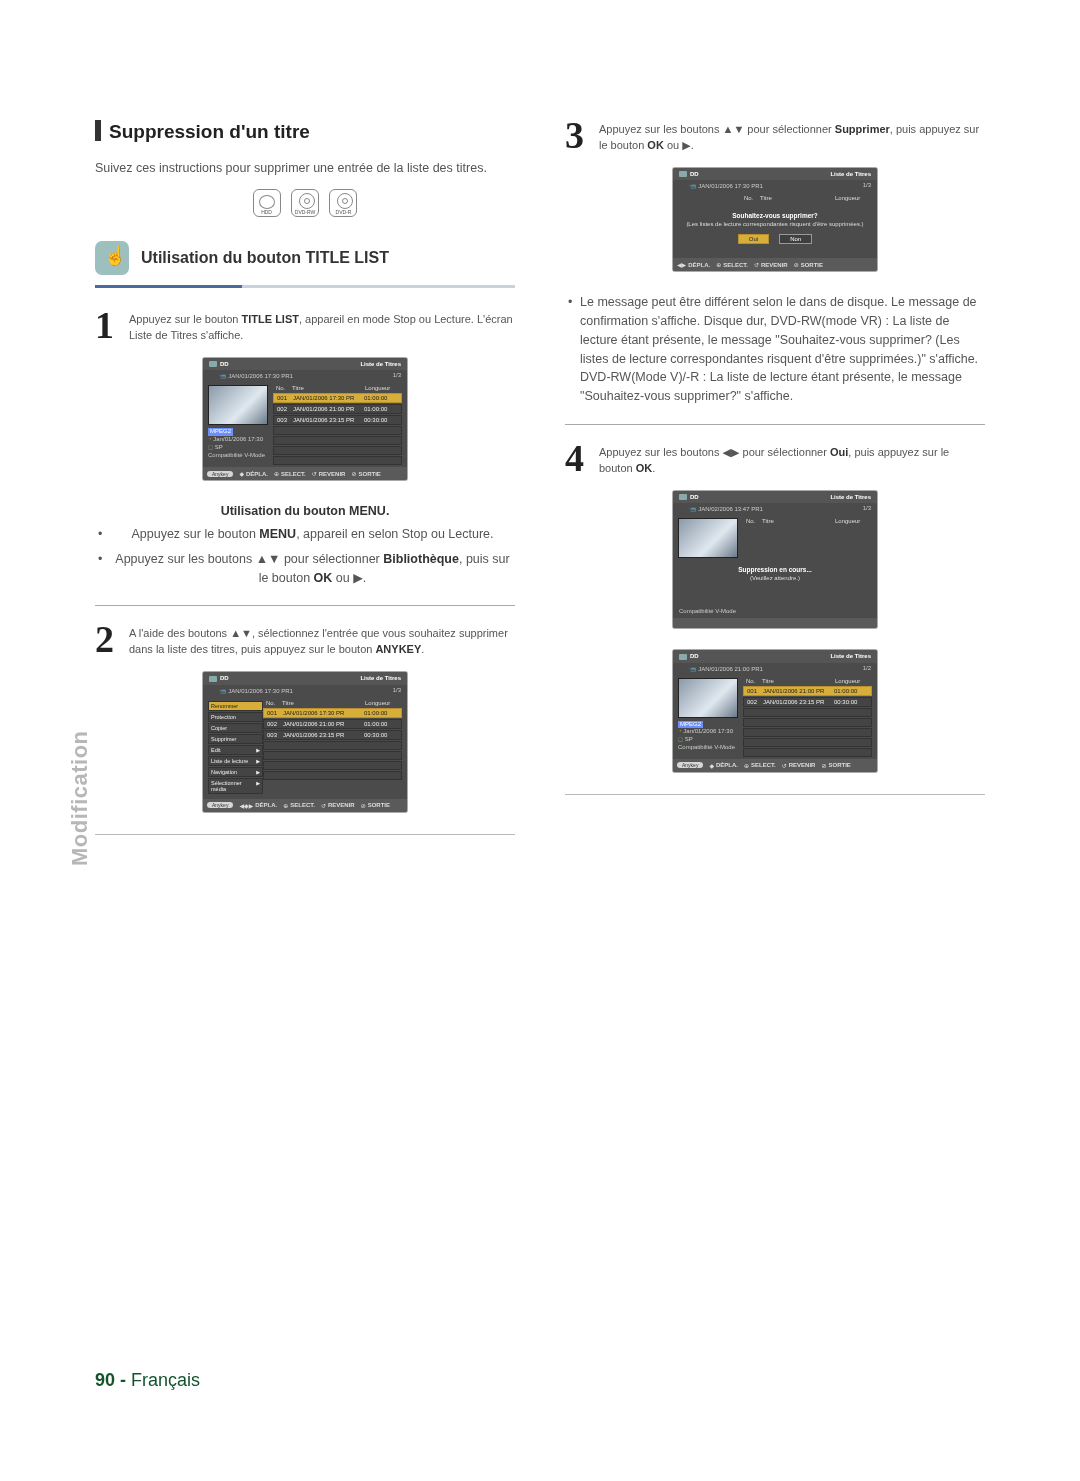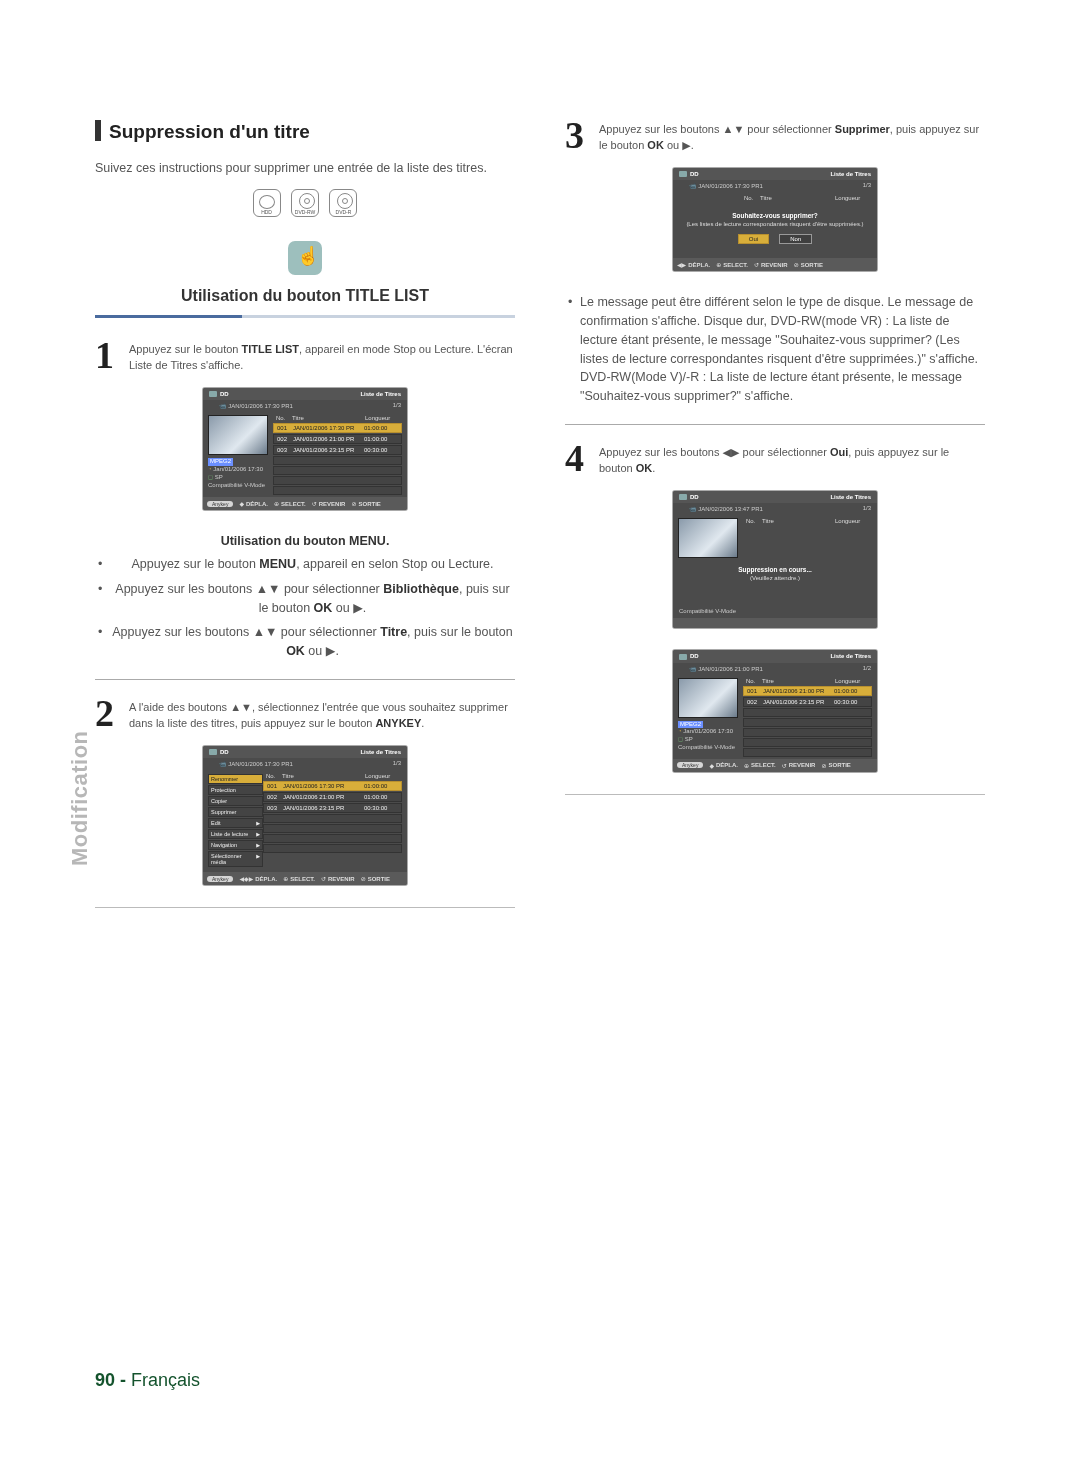--- a/index.html
+++ b/index.html
@@ -71,21 +71,20 @@
   .media-icons .disc::after {
     content:""; position:absolute; top:8px; left:12px; width:4px; height:4px;
     border:1px solid #888; border-radius:50%;
   }
 
   .subhead-row {
     display: flex;
     align-items: center;
     gap: 12px;
     margin-bottom: 10px;
-    flex-direction: column;
   }
   .hand-icon {
     width: 34px; height: 34px;
     background: #9dbfbd;
     border-radius: 7px;
     position: relative;
     flex-shrink:0;
   }
   .hand-icon::before {
     content:"☝"; color:#fff; font-size:18px;
@@ -355,21 +354,20 @@
         <span class="seg">⊕ <b>SELECT.</b></span>
         <span class="seg">↺ <b>REVENIR</b></span>
         <span class="seg">⊘ <b>SORTIE</b></span>
       </div>
     </div>
 
     <ul class="bullets">
       <div class="bh">Utilisation du bouton MENU.</div>
       <li><span>Appuyez sur le bouton </span><b>MENU</b><span>, appareil en selon Stop ou Lecture.</span></li>
       <li><span>Appuyez sur les boutons </span><span class="arrowglyph">▲▼</span><span> pour sélectionner </span><b>Bibliothèque</b><span>, puis sur le bouton </span><b>OK</b><span> ou </span><span class="arrowglyph">▶</span>.</li>
-      <li><span>Appuyez sur les boutons </span><span class="arrowglyph">▲▼</span><span> pour sélectionner </span><b>Titre</b><span>, puis sur le bouton </span><b>OK</b><span> ou </span><span class="arrowglyph">▶</span>.</li>
     </ul>
 
     <hr class="divider">
 
     <div class="step">
       <div class="num">2</div>
       <div class="txt">
         <span>A l'aide des boutons ▲▼, sélectionnez l'entrée que vous souhaitez supprimer dans la liste des titres, puis appuyez sur le bouton </span><b>ANYKEY</b><span>.</span>
       </div>
     </div>
@@ -494,21 +492,21 @@
       <div class="bot">
         <span class="seg">◀▶ <b>DÉPLA.</b></span>
         <span class="seg">⊕ <b>SELECT.</b></span>
         <span class="seg">↺ <b>REVENIR</b></span>
         <span class="seg">⊘ <b>SORTIE</b></span>
       </div>
     </div>
 
     <ul class="note">
       <li>
-        <span>Le message peut être différent selon le type de disque. Le message de confirmation s'affiche. Disque dur, DVD-RW(mode VR) : La liste de lecture étant présente, le message "Souhaitez-vous supprimer? (Les listes de lecture correspondantes risquent d'être supprimées.)" s'affiche.</span><br>
+        <span>Le message peut être différent selon le dans de disque. Le message de confirmation s'affiche. Disque dur, DVD-RW(mode VR) : La liste de lecture étant présente, le message "Souhaitez-vous supprimer? (Les listes de lecture correspondantes risquent d'être supprimées.)" s'affiche.</span><br>
         <span>DVD-RW(Mode V)/-R : La liste de lecture étant présente, le message "Souhaitez-vous supprimer?" s'affiche.</span>
       </li>
     </ul>
 
     <hr class="divider">
 
     <div class="step">
       <div class="num">4</div>
       <div class="txt">
         <span>Appuyez sur les boutons </span><span class="arrowglyph">◀▶</span><span> pour sélectionner </span><b>Oui</b><span>, puis appuyez sur le bouton </span><b>OK</b><span>.</span>

